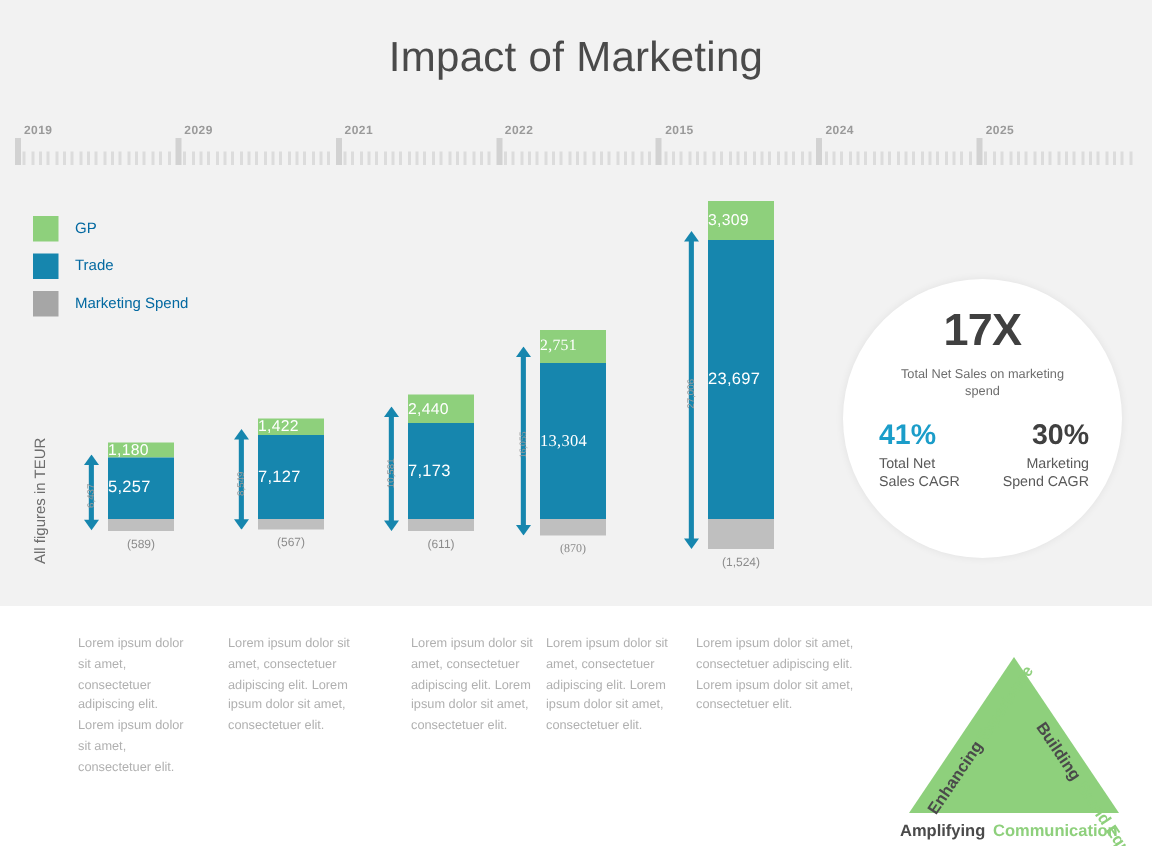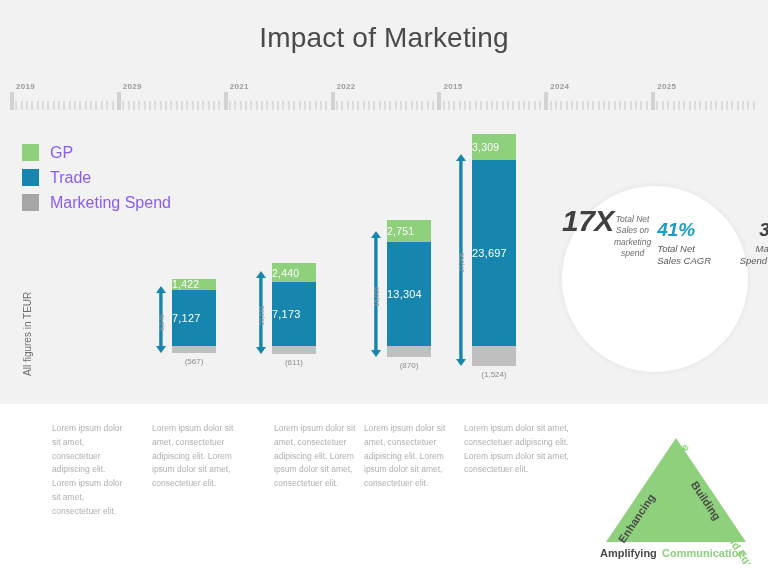--- a/index.html
+++ b/index.html
@@ -48,21 +48,21 @@
   }
   .sw-gp { background:#8ed07c; }
   .sw-trade { background:#1686ae; }
   .sw-ms { background:#a6a6a6; }
   .legend-arrow {
     width:17px; height:19px; margin-right:11px; flex:0 0 auto;
     position:relative;
   }
   .legend-arrow svg { display:block; }
   .legend-label {
-    font-size:16px; color:#8b5cf6; font-weight:400; white-space:nowrap;
+    font-size:10px; color:#0369a1; font-weight:400; white-space:nowrap;
   }
   
   #axis-caption {
     position:absolute; left:5px; top:290px;
     width:16px;
     font-size:10px; color:#6d6d6d;
     transform:rotate(-90deg); transform-origin:left top;
     white-space:nowrap;
     left:22px; top:376px;
   }
@@ -105,23 +105,22 @@
     transform-origin:center center;
     white-space:nowrap;
     text-align:center;
   }
   
   #kpi {
     position:absolute; left:562px; top:186px;
     width:186px; height:186px; border-radius:50%;
     background:#ffffff;
     box-shadow:0 0 6px rgba(0,0,0,0.07);
-    display:flex; 
+    display:flex; flex-direction:column; align-items:center;
     padding-top:20px;
-    font-style:italic;
   }
   #kpi-big {
     font-size:30px; font-weight:700; color:#404040; line-height:1;
     letter-spacing:-0.5px;
   }
   #kpi-sub {
     margin-top:8px; width:132px; text-align:center;
     font-size:8.5px; color:#6d6d6d; line-height:1.35;
   }
   #kpi-cols {
@@ -322,20 +321,40 @@
     </div>
     <div class="legend-row">
       <span class="legend-swatch sw-ms"></span>
       <span class="legend-label">Marketing Spend</span>
     </div>
   </div>
 
   <div id="axis-caption">All figures in TEUR</div>
 
   <div id="plot">
+      <div class="col" style="left: 18px; height: 262px;">
+        <div class="bar-stack" style="bottom: 42px;">
+          <div class="seg seg-gp" style="height: 9.26313px; background: rgb(142, 208, 124);">
+            <span class="seg-val">1,180</span>
+          </div>
+          <div class="seg seg-trade" style="height: 41.268px; background: rgb(22, 134, 174);">
+            <span class="seg-val">5,257</span>
+          </div>
+        </div>
+        <div class="ms-bar" style="height: 7.72966px; bottom: 34.2703px; background: rgb(191, 191, 191);"></div>
+        <div class="ms-label" style="bottom: 21.2703px; left: 0px;">(589)</div>
+        <div class="tns" style="left: -4px; bottom: 34.2703px; height: 50.5311px;">
+          <svg width="14" height="50.53114122787529" viewBox="0 0 14 50.53114122787529" preserveAspectRatio="none">
+            <rect x="5.2" y="6" width="3.4" height="38.53114122787529" fill="#1686ae"></rect>
+            <path d="M7 0 L12 7 L2 7 Z" fill="#1686ae"></path>
+            <path d="M7 50.53114122787529 L12 43.53114122787529 L2 43.53114122787529 Z" fill="#1686ae"></path>
+          </svg>
+        </div>
+        <div class="tns-label" style="width: 40px; left: -17px; bottom: 53.5359px;">6,437</div>
+      </div>
       <div class="col" style="left: 118px; height: 262px;">
         <div class="bar-stack" style="bottom: 42px;">
           <div class="seg seg-gp" style="height: 11.1629px; background: rgb(142, 208, 124);">
             <span class="seg-val">1,422</span>
           </div>
           <div class="seg seg-trade" style="height: 55.9477px; background: rgb(22, 134, 174);">
             <span class="seg-val">7,127</span>
           </div>
         </div>
         <div class="ms-bar" style="height: 7.44094px; bottom: 34.5591px; background: rgb(191, 191, 191);"></div>
@@ -362,21 +381,21 @@
         <div class="ms-label" style="bottom: 20.9816px; left: 0px;">(611)</div>
         <div class="tns" style="left: -4px; bottom: 33.9816px; height: 83.062px;">
           <svg width="14" height="83.06198622528328" viewBox="0 0 14 83.06198622528328" preserveAspectRatio="none">
             <rect x="5.2" y="6" width="3.4" height="71.06198622528328" fill="#1686ae"></rect>
             <path d="M7 0 L12 7 L2 7 Z" fill="#1686ae"></path>
             <path d="M7 83.06198622528328 L12 76.06198622528328 L2 76.06198622528328 Z" fill="#1686ae"></path>
           </svg>
         </div>
         <div class="tns-label" style="width: 40px; left: -17px; bottom: 69.5126px;">10,581</div>
       </div>
-      <div class="col" style="left: 333px; height: 262px;">
+      <div class="col" style="left: 306px; height: 262px; font-family: Liberation Serif, serif;">
         <div class="bar-stack" style="bottom: 42px;">
           <div class="seg seg-gp" style="height: 21.5956px; background: rgb(142, 208, 124);">
             <span class="seg-val">2,751</span>
           </div>
           <div class="seg seg-trade" style="height: 104.438px; background: rgb(22, 134, 174);">
             <span class="seg-val">13,304</span>
           </div>
         </div>
         <div class="ms-bar" style="height: 11.4173px; bottom: 30.5827px; background: rgb(191, 191, 191);"></div>
         <div class="ms-label" style="bottom: 17.5827px; left: 0px;">(870)</div>

